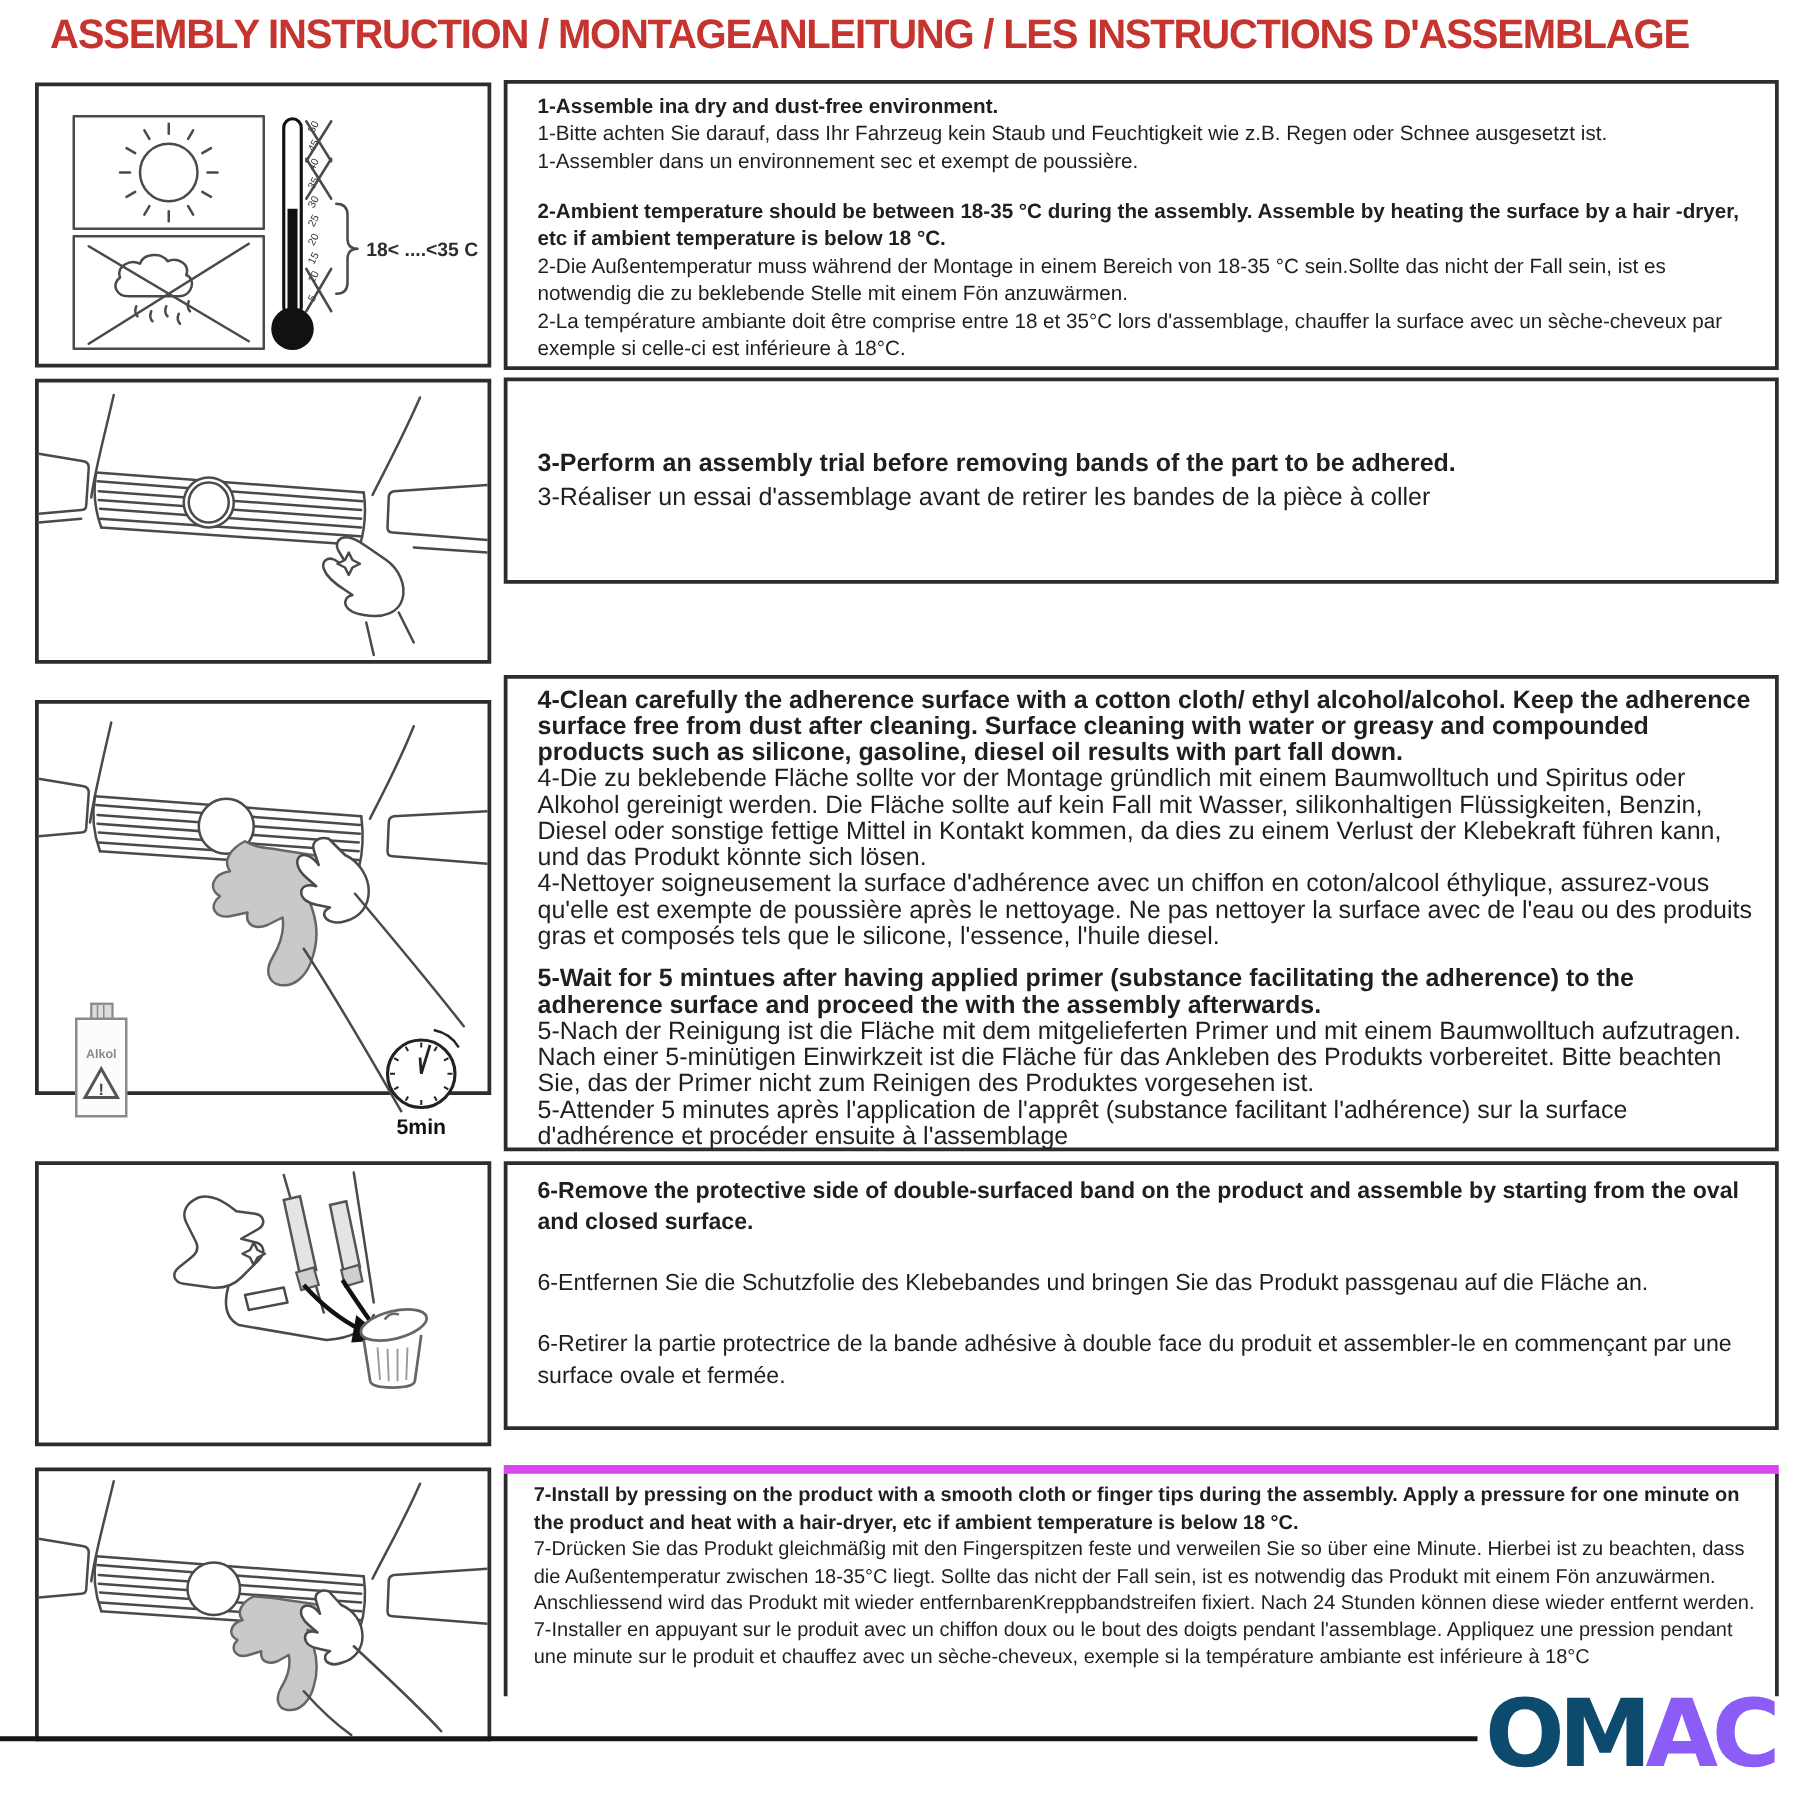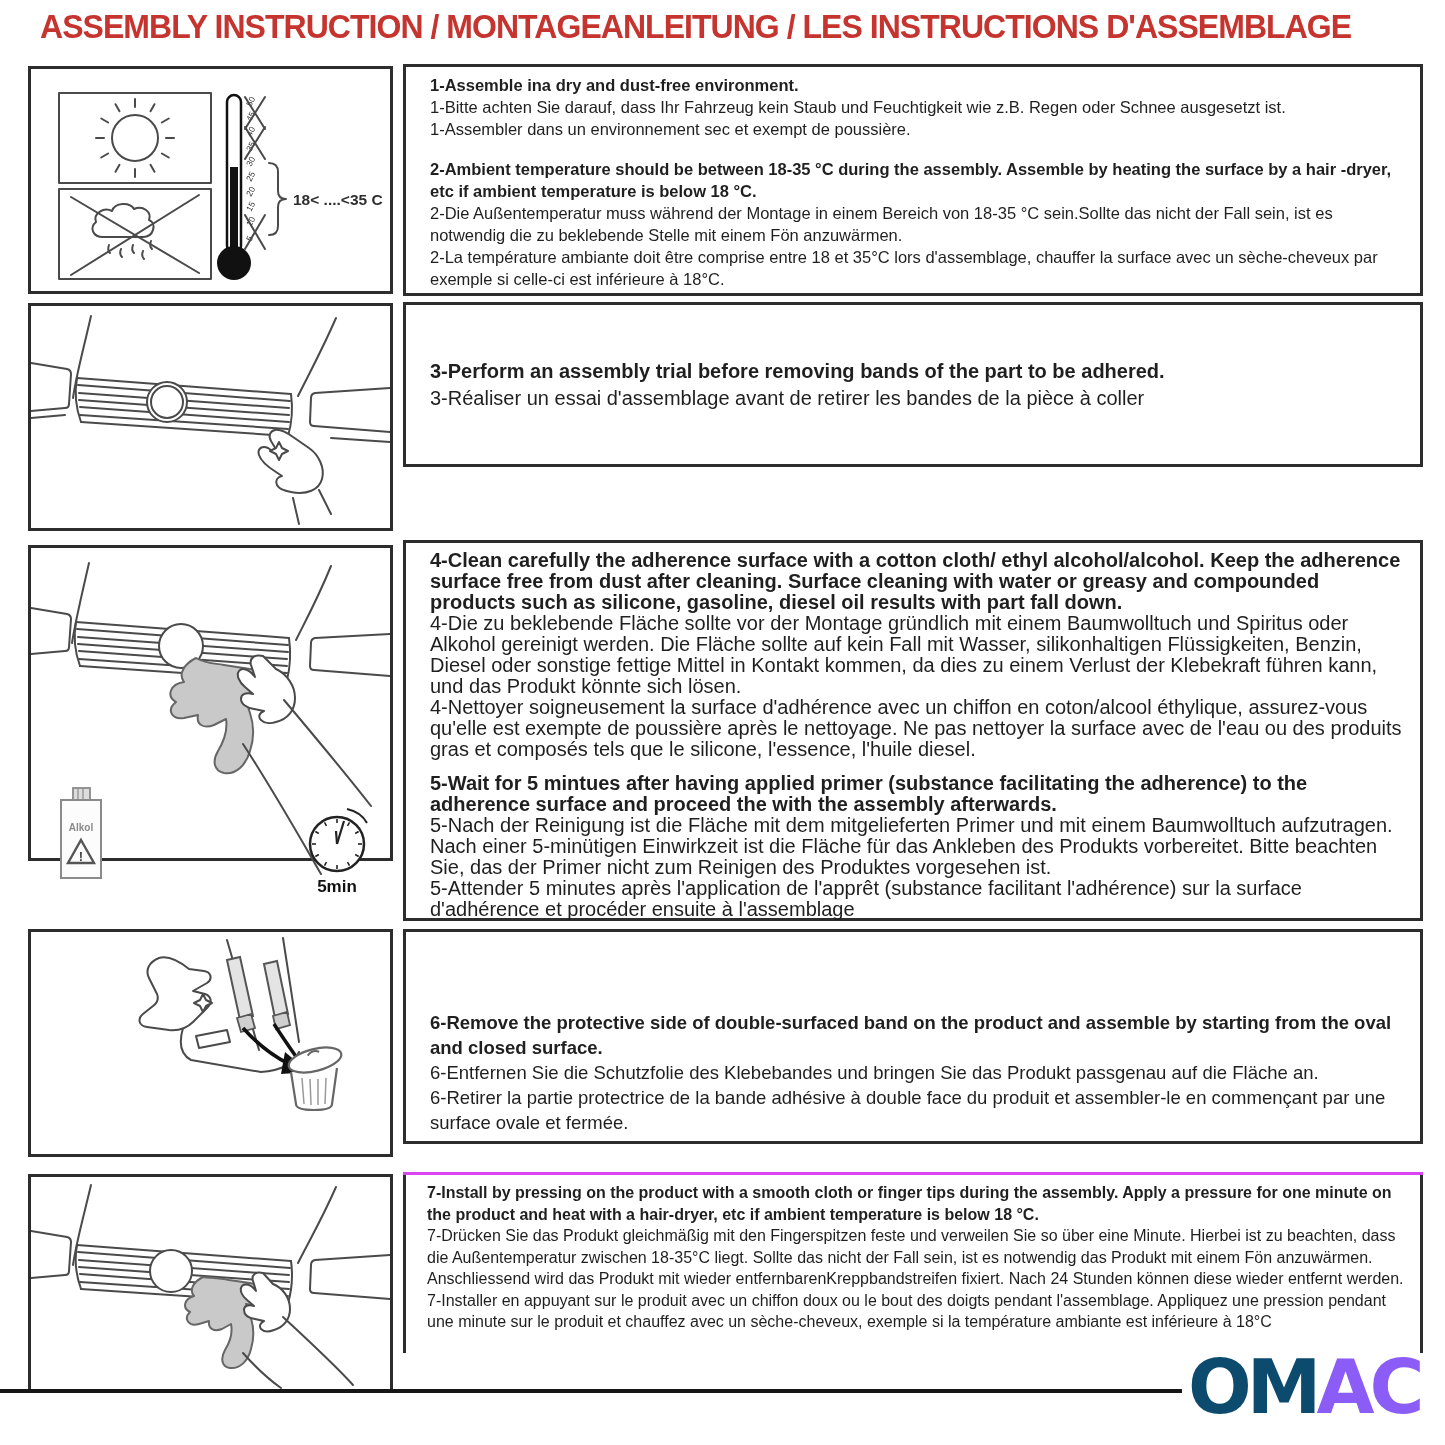--- a/index.html
+++ b/index.html
@@ -27,28 +27,28 @@
   .b { font-weight:bold; }
   .sp18 { height:18px; }
   .sp14 { height:13px; }
 
   
   #img1 { top:66px;  height:228px; }
   #txt1 { top:64px;  height:232px; font-size:16.5px; line-height:22px; }
   #img2 { top:303px; height:228px; }
   #txt2 { top:302px; height:165px; font-size:20px; line-height:27px;
           display:flex; flex-direction:column; justify-content:center; }
-  #img3 { top:545px; height:316px; }
+  #img3 { top:560px; height:316px; }
   #txt3 { top:540px; height:381px; font-size:20px; line-height:21px; }
   #img4 { top:929px; height:228px; }
   #txt4 { top:929px; height:215px; font-size:18.5px; line-height:25px;
-          display:flex; flex-direction:column; justify-content:flex-end; }
+          display:flex; flex-direction:column; justify-content:flex-start;gap:24px; }
   #img5 { top:1174px; height:219px; }
   #txt5 { top:1172px; height:246px; font-size:16px; line-height:21.5px;
-          border:none; border-top:3px solid #d946ef; }
+          border:none; border-top:7px solid #d946ef; }
   
   #txt5::before, #txt5::after {
     content:""; position:absolute; top:0; width:3px; height:178px; background:#2d2d2d;
   }
   #txt5::before { left:0; } #txt5::after { right:0; }
 
   .bottom-rule { position:absolute; left:0; top:1389px; width:1182px; height:4px; background:#161616; }
   .logo {
     position:absolute; left:1188px; top:1350px; font-family:"DejaVu Sans", sans-serif;
     font-weight:bold; font-size:75px; line-height:1; letter-spacing:-5px; white-space:nowrap;

